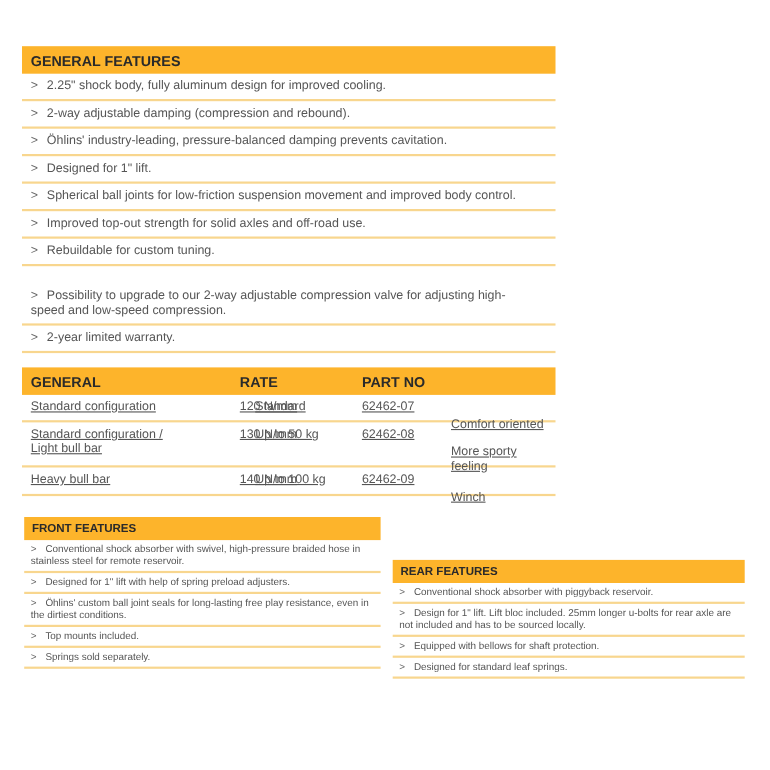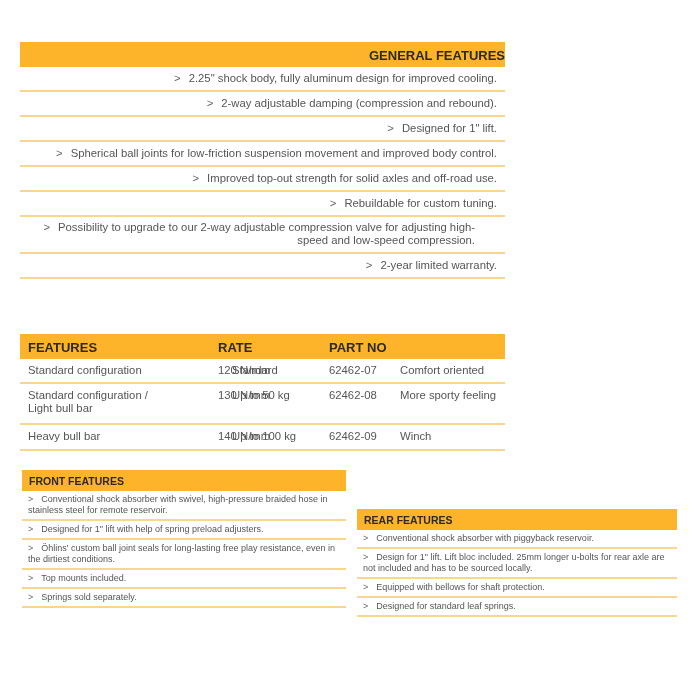--- a/index.html
+++ b/index.html
@@ -4,61 +4,62 @@
 <style>
   html, body { margin:0; padding:0; background:#ffffff; }
   body { width:700px; height:700px; position:relative; overflow:hidden;
          font-family:"Liberation Sans", sans-serif; color:#555555; }
   .block { position:absolute; }
   .hdr { background:#FDB42B; color:#2a2a2a; font-weight:bold; box-sizing:border-box; }
   .row { border-bottom:2px solid #F8D68E; box-sizing:border-box; }
   .arrow { color:#666; margin-right:8px; }
 
   
-  #general { left:20px; top:42px; width:485px;text-align:right; }
+  #general { left:20px; top:42px; width:485px; }
   #general .hdr { height:25px; font-size:13px; padding:6px 0 0 8px; }
   #general .row { font-size:11.3px; padding:5px 8px 5px 8px; line-height:13px; min-height:25px; }
-  #general .row.tall { padding-top:4px; }
+  #general .row.tall { padding-top:21px; }
 
   
   #springs { left:20px; top:334px; width:485px; }
   #springs .hdr { height:25px; font-size:13px; position:relative; }
   #springs .hdr span { position:absolute; top:6px; }
   #springs .srow { position:relative; font-size:11.3px; border-bottom:2px solid #F8D68E; box-sizing:border-box; }
-  #springs .srow span { position:absolute; top:5px; line-height:13px; }
+  #springs .srow span { position:absolute; top:5px; line-height:13px;text-decoration:underline; }
   .c1 { left:8px; width:135px; }
   .c2 { left:150px;padding-left:48px; }
   .c3 { left:212px; }
   .c4 { left:309px; }
-  .c5 { left:380px; }
+  .c5 { left:390px;margin-top:16px; }
 
   
   #front { left:22px; top:470px; width:324px; }
   #rear { left:357px; top:469px; width:320px;margin-top:40px; }
   #front .hdr, #rear .hdr { height:21px; font-size:10.5px; padding:5px 0 0 7px; }
   #front .row, #rear .row { font-size:9px; line-height:11px; padding:3px 6px 3px 6px; min-height:19px; }
 </style>
 </head>
 <body>
 
 <div class="block" id="general">
   <div class="hdr">GENERAL FEATURES</div>
   <div class="row"><span class="arrow">&gt;</span><span>2.25" shock body, fully aluminum design for improved cooling.</span></div>
   <div class="row"><span class="arrow">&gt;</span><span>2-way adjustable damping (compression and rebound).</span></div>
+  <div class="row"><span class="arrow">&gt;</span><span>Öhlins' industry-leading, pressure-balanced damping prevents cavitation.</span></div>
   <div class="row"><span class="arrow">&gt;</span><span>Designed for 1" lift.</span></div>
   <div class="row"><span class="arrow">&gt;</span><span>Spherical ball joints for low-friction suspension movement and improved body control.</span></div>
   <div class="row"><span class="arrow">&gt;</span><span>Improved top-out strength for solid axles and off-road use.</span></div>
   <div class="row"><span class="arrow">&gt;</span><span>Rebuildable for custom tuning.</span></div>
   <div class="row tall" style="padding-right:30px;"><span class="arrow">&gt;</span><span>Possibility to upgrade to our 2-way adjustable compression valve for adjusting high-speed and low-speed compression.</span></div>
   <div class="row"><span class="arrow">&gt;</span><span>2-year limited warranty.</span></div>
 </div>
 
 <div class="block" id="springs">
   <div class="hdr">
-    <span class="c1">FEATURES</span>
+    <span class="c1">GENERAL</span>
     <span class="c2">RATE</span>
     <span class="c4">PART NO</span>
   </div>
   <div class="srow" style="height:25px;">
     <span class="c1">Standard configuration</span>
     <span class="c2">120 N/mm</span>
     <span class="c3">Standard</span>
     <span class="c4">62462-07</span>
     <span class="c5">Comfort oriented</span>
   </div>

